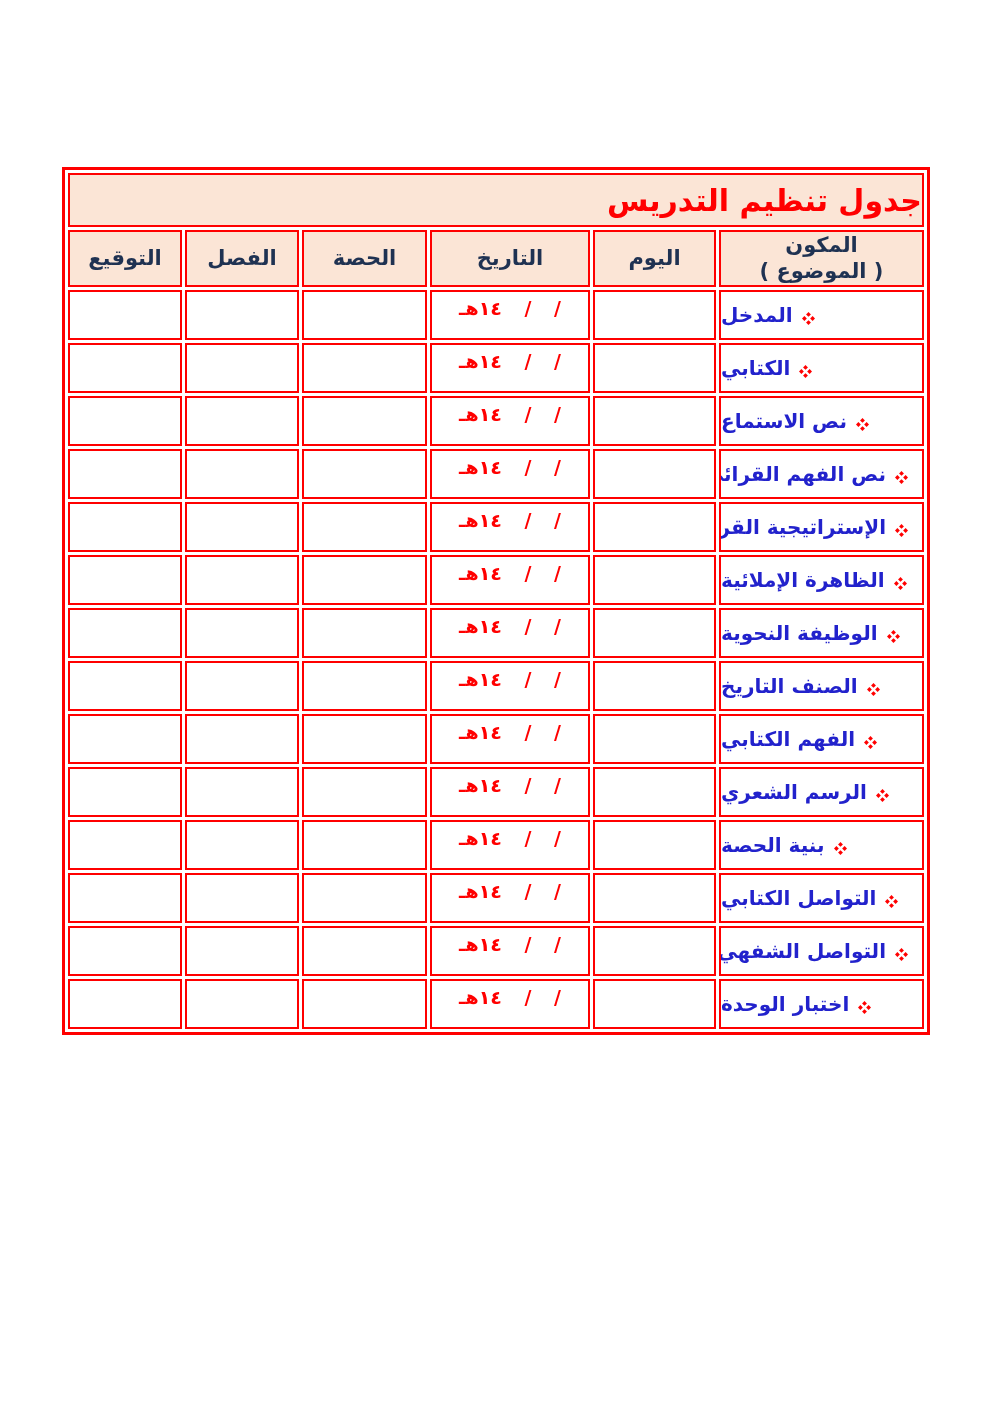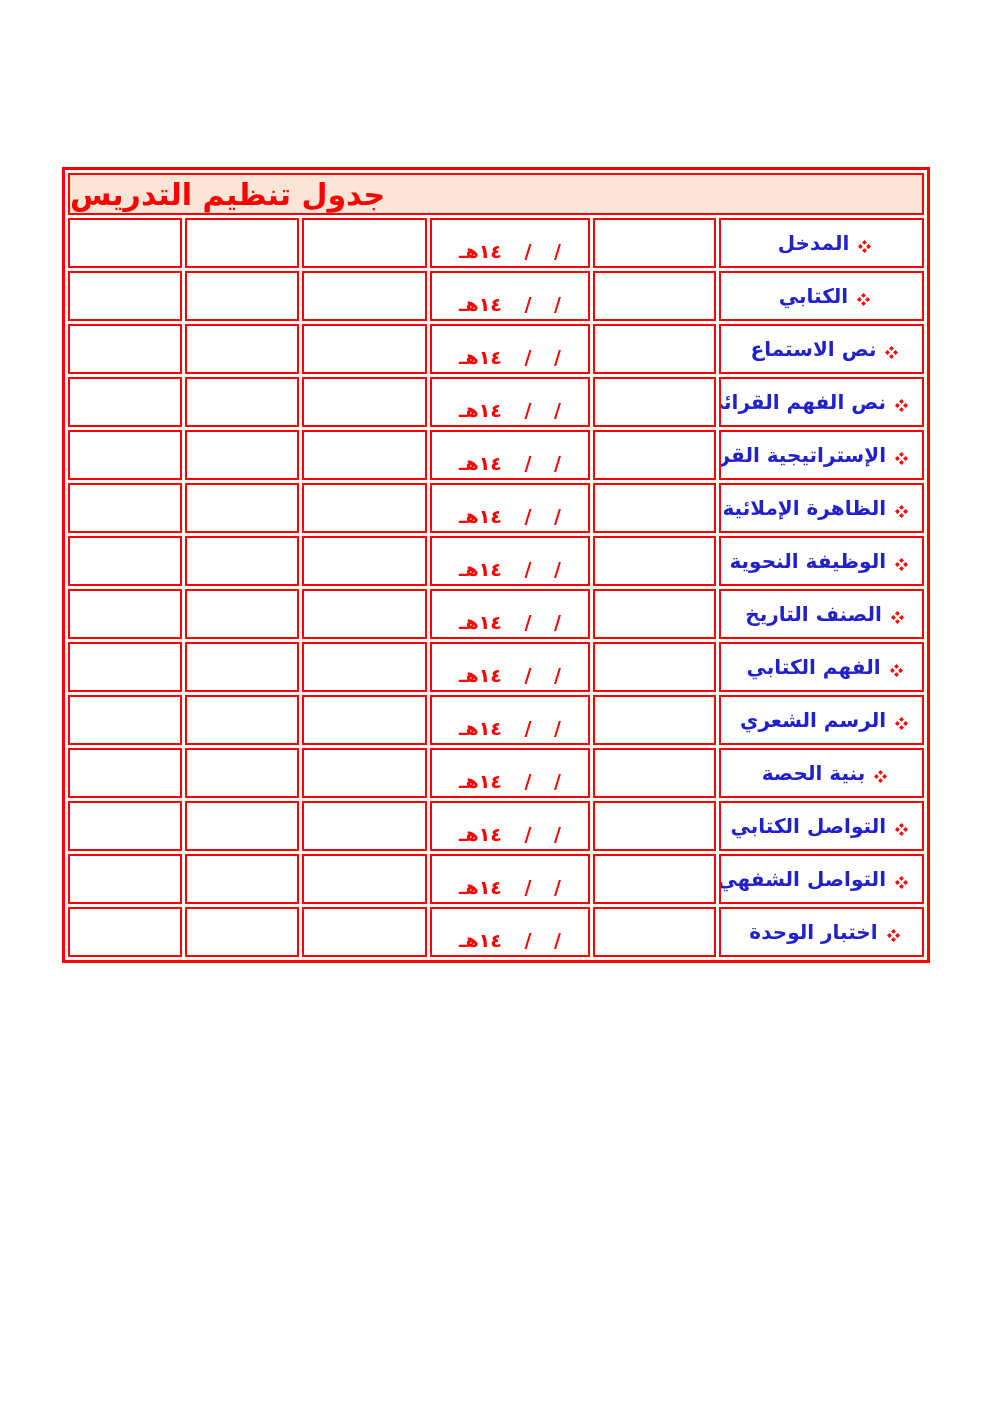--- a/index.html
+++ b/index.html
@@ -31,54 +31,54 @@
     background:#fff;
     direction:rtl;
   }
   td{
     border:2.5px solid var(--border-red,#FF0000);
     background:var(--cell-bg,#fff);
     padding:0;
     overflow:hidden;
   }
   td.title-cell{
-    height:42px;
+    height:54px;
     background:var(--header-bg,#FBE5D6);
-    text-align:left;vertical-align:middle;
+    text-align:right;vertical-align:middle;
     color:var(--title-red,#FF0000);
     font-size:30px;font-weight:bold;
   }
   td.header-cell{
     height:56px;
     background:var(--header-bg,#FBE5D6);
     text-align:center;vertical-align:middle;
     color:var(--header-text,#1F3252);
     font-size:21px;font-weight:bold;
     line-height:1.25;
   }
   tr.data-row td{height:50px;}
   td.topic-cell{
-    text-align:center;vertical-align:middle;
-    padding:0 14px 0 20px;
+    text-align:left;vertical-align:middle;
+    padding:0 14px 0 0;
     white-space:nowrap;
   }
   .topic-text{
     color:var(--topic-blue,#2222CC);
     font-size:20px;font-weight:bold;
   }
   .bullet{
     display:inline-block;
     color:var(--date-red,#FF0000);
     margin-left:9px;
     vertical-align:-1px;
   }
   .bullet svg{display:inline-block;vertical-align:middle;}
   td.date-cell{
     vertical-align:top;text-align:center;
-    padding-top:20px;
+    padding-top:5px;
   }
   .date-text{
     color:var(--date-red,#FF0000);
     font-size:19px;font-weight:bold;
     word-spacing:16px;
     white-space:nowrap;
   }
 </style>
 </head>
 <body>
@@ -90,20 +90,31 @@
         <col style="width:123px">
         <col style="width:160px">
       <col style="width:125px">
         <col style="width:114px">
         <col style="width:114px">
     </colgroup>
     <tbody>
       <tr>
         <td class="title-cell" colspan="6">جدول تنظيم التدريس</td>
       </tr>
+      <tr>
+        <td class="header-cell">
+          <div>المكون</div>
+          <div>( الموضوع )</div>
+        </td>
+        <td class="header-cell">اليوم</td>
+        <td class="header-cell">التاريخ</td>
+        <td class="header-cell">الحصة</td>
+        <td class="header-cell">الفصل</td>
+        <td class="header-cell">التوقيع</td>
+      </tr>
 
       <tr class="data-row">
         <td class="topic-cell">
           <span class="bullet"><svg width="13" height="13" viewBox="0 0 14 14" fill="currentColor">
                 <path d="M7 0 L9.6 2.6 L7 5.2 L4.4 2.6 Z"></path>
                 <path d="M7 8.8 L9.6 11.4 L7 14 L4.4 11.4 Z"></path>
                 <path d="M0 7 L2.6 4.4 L5.2 7 L2.6 9.6 Z"></path>
                 <path d="M8.8 7 L11.4 4.4 L14 7 L11.4 9.6 Z"></path>
               </svg></span><span class="topic-text">المدخل</span>
         </td>

